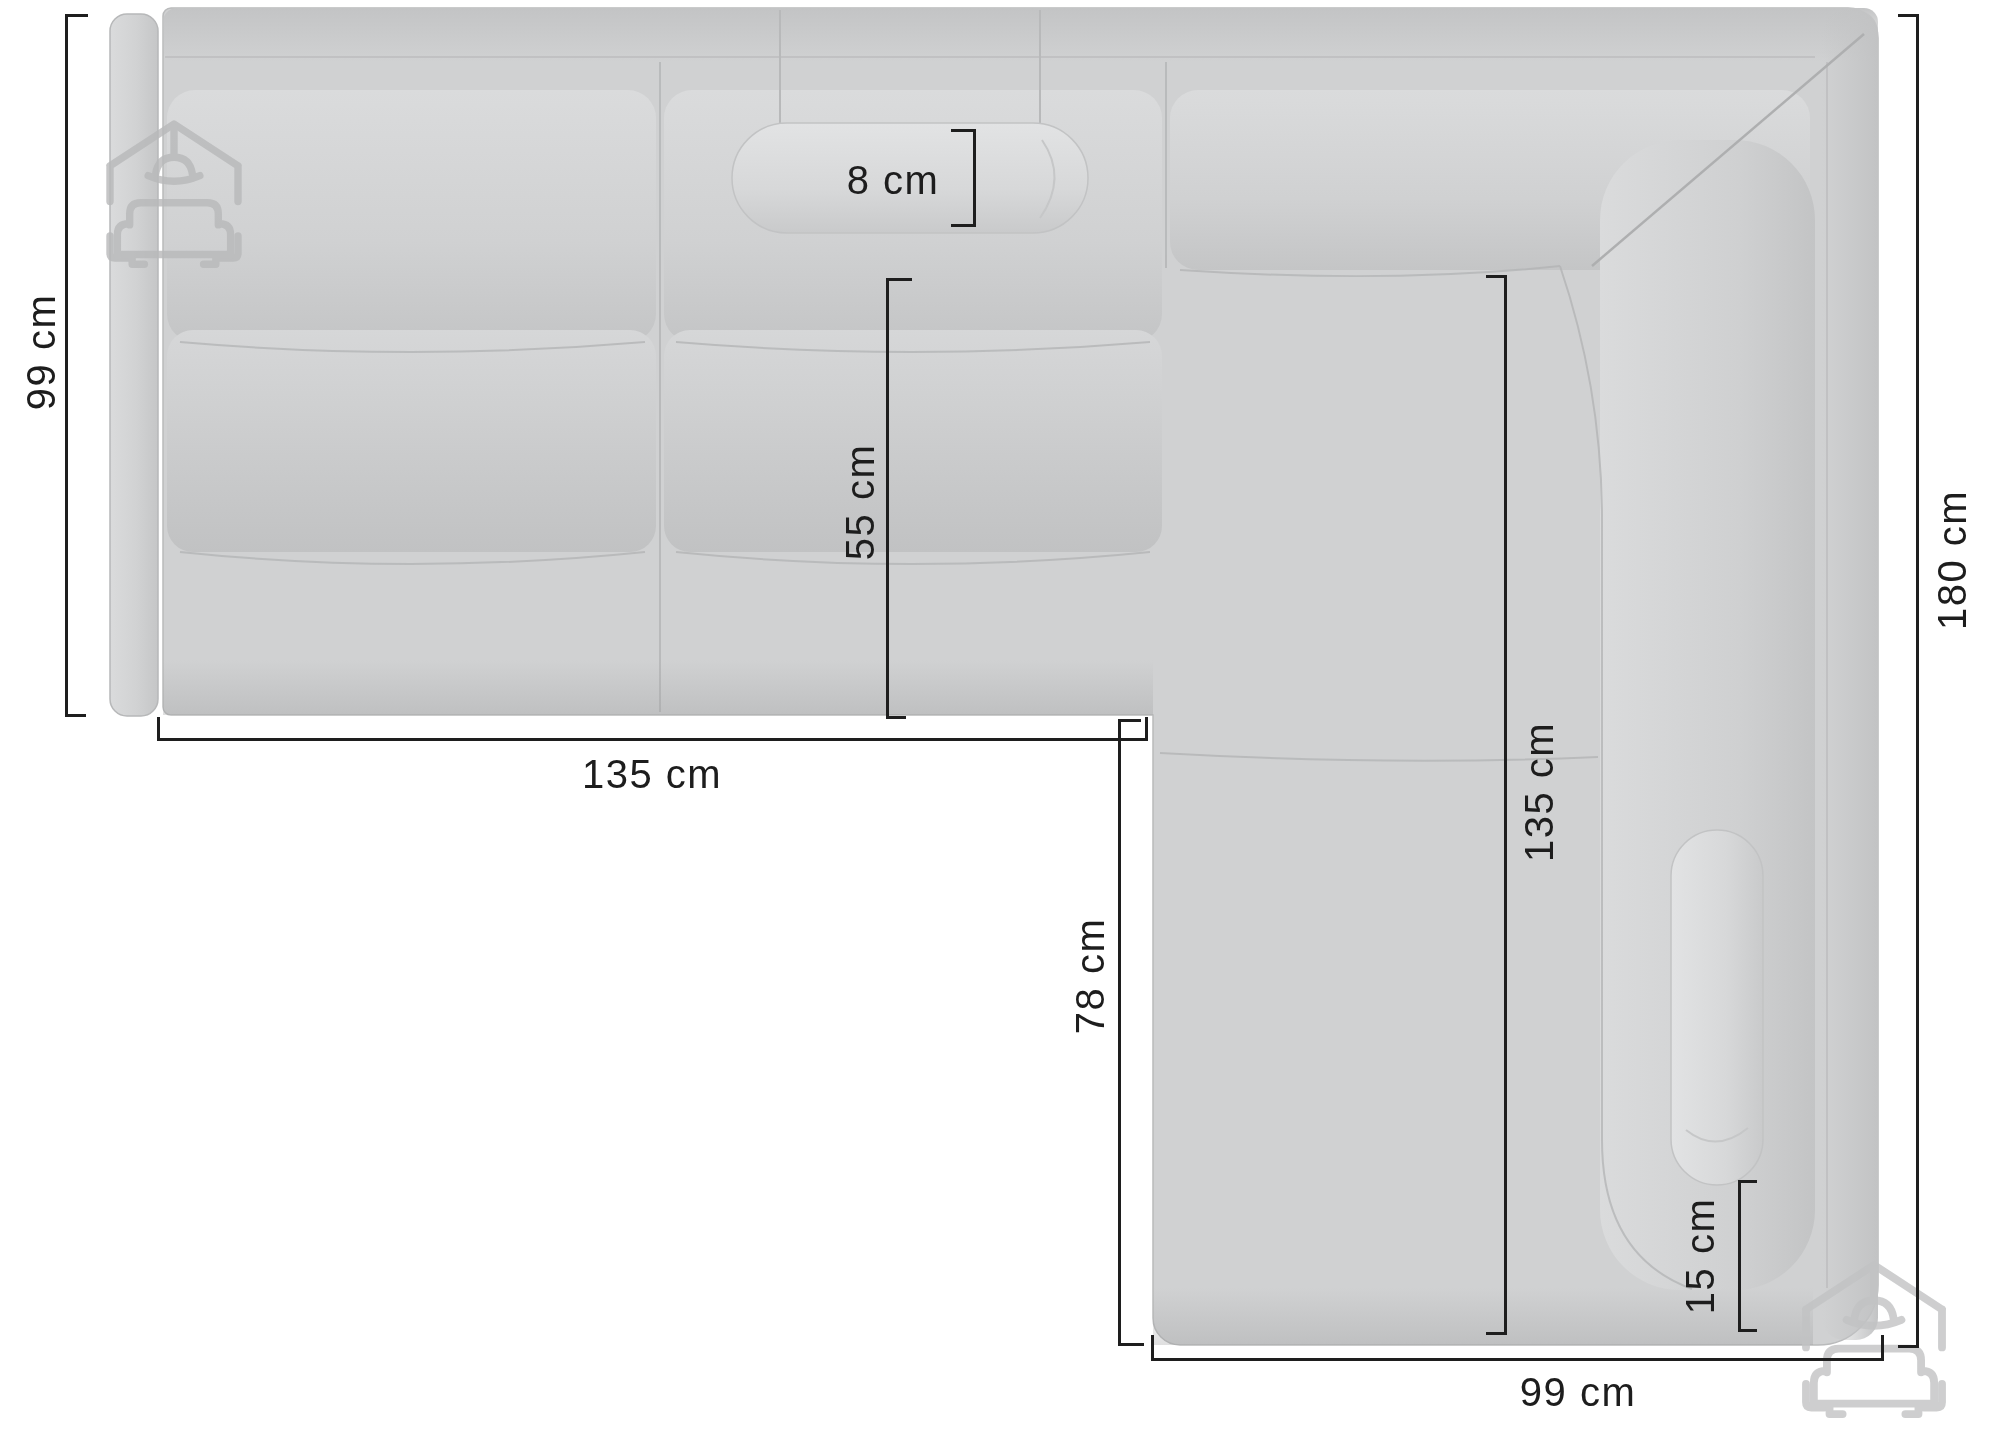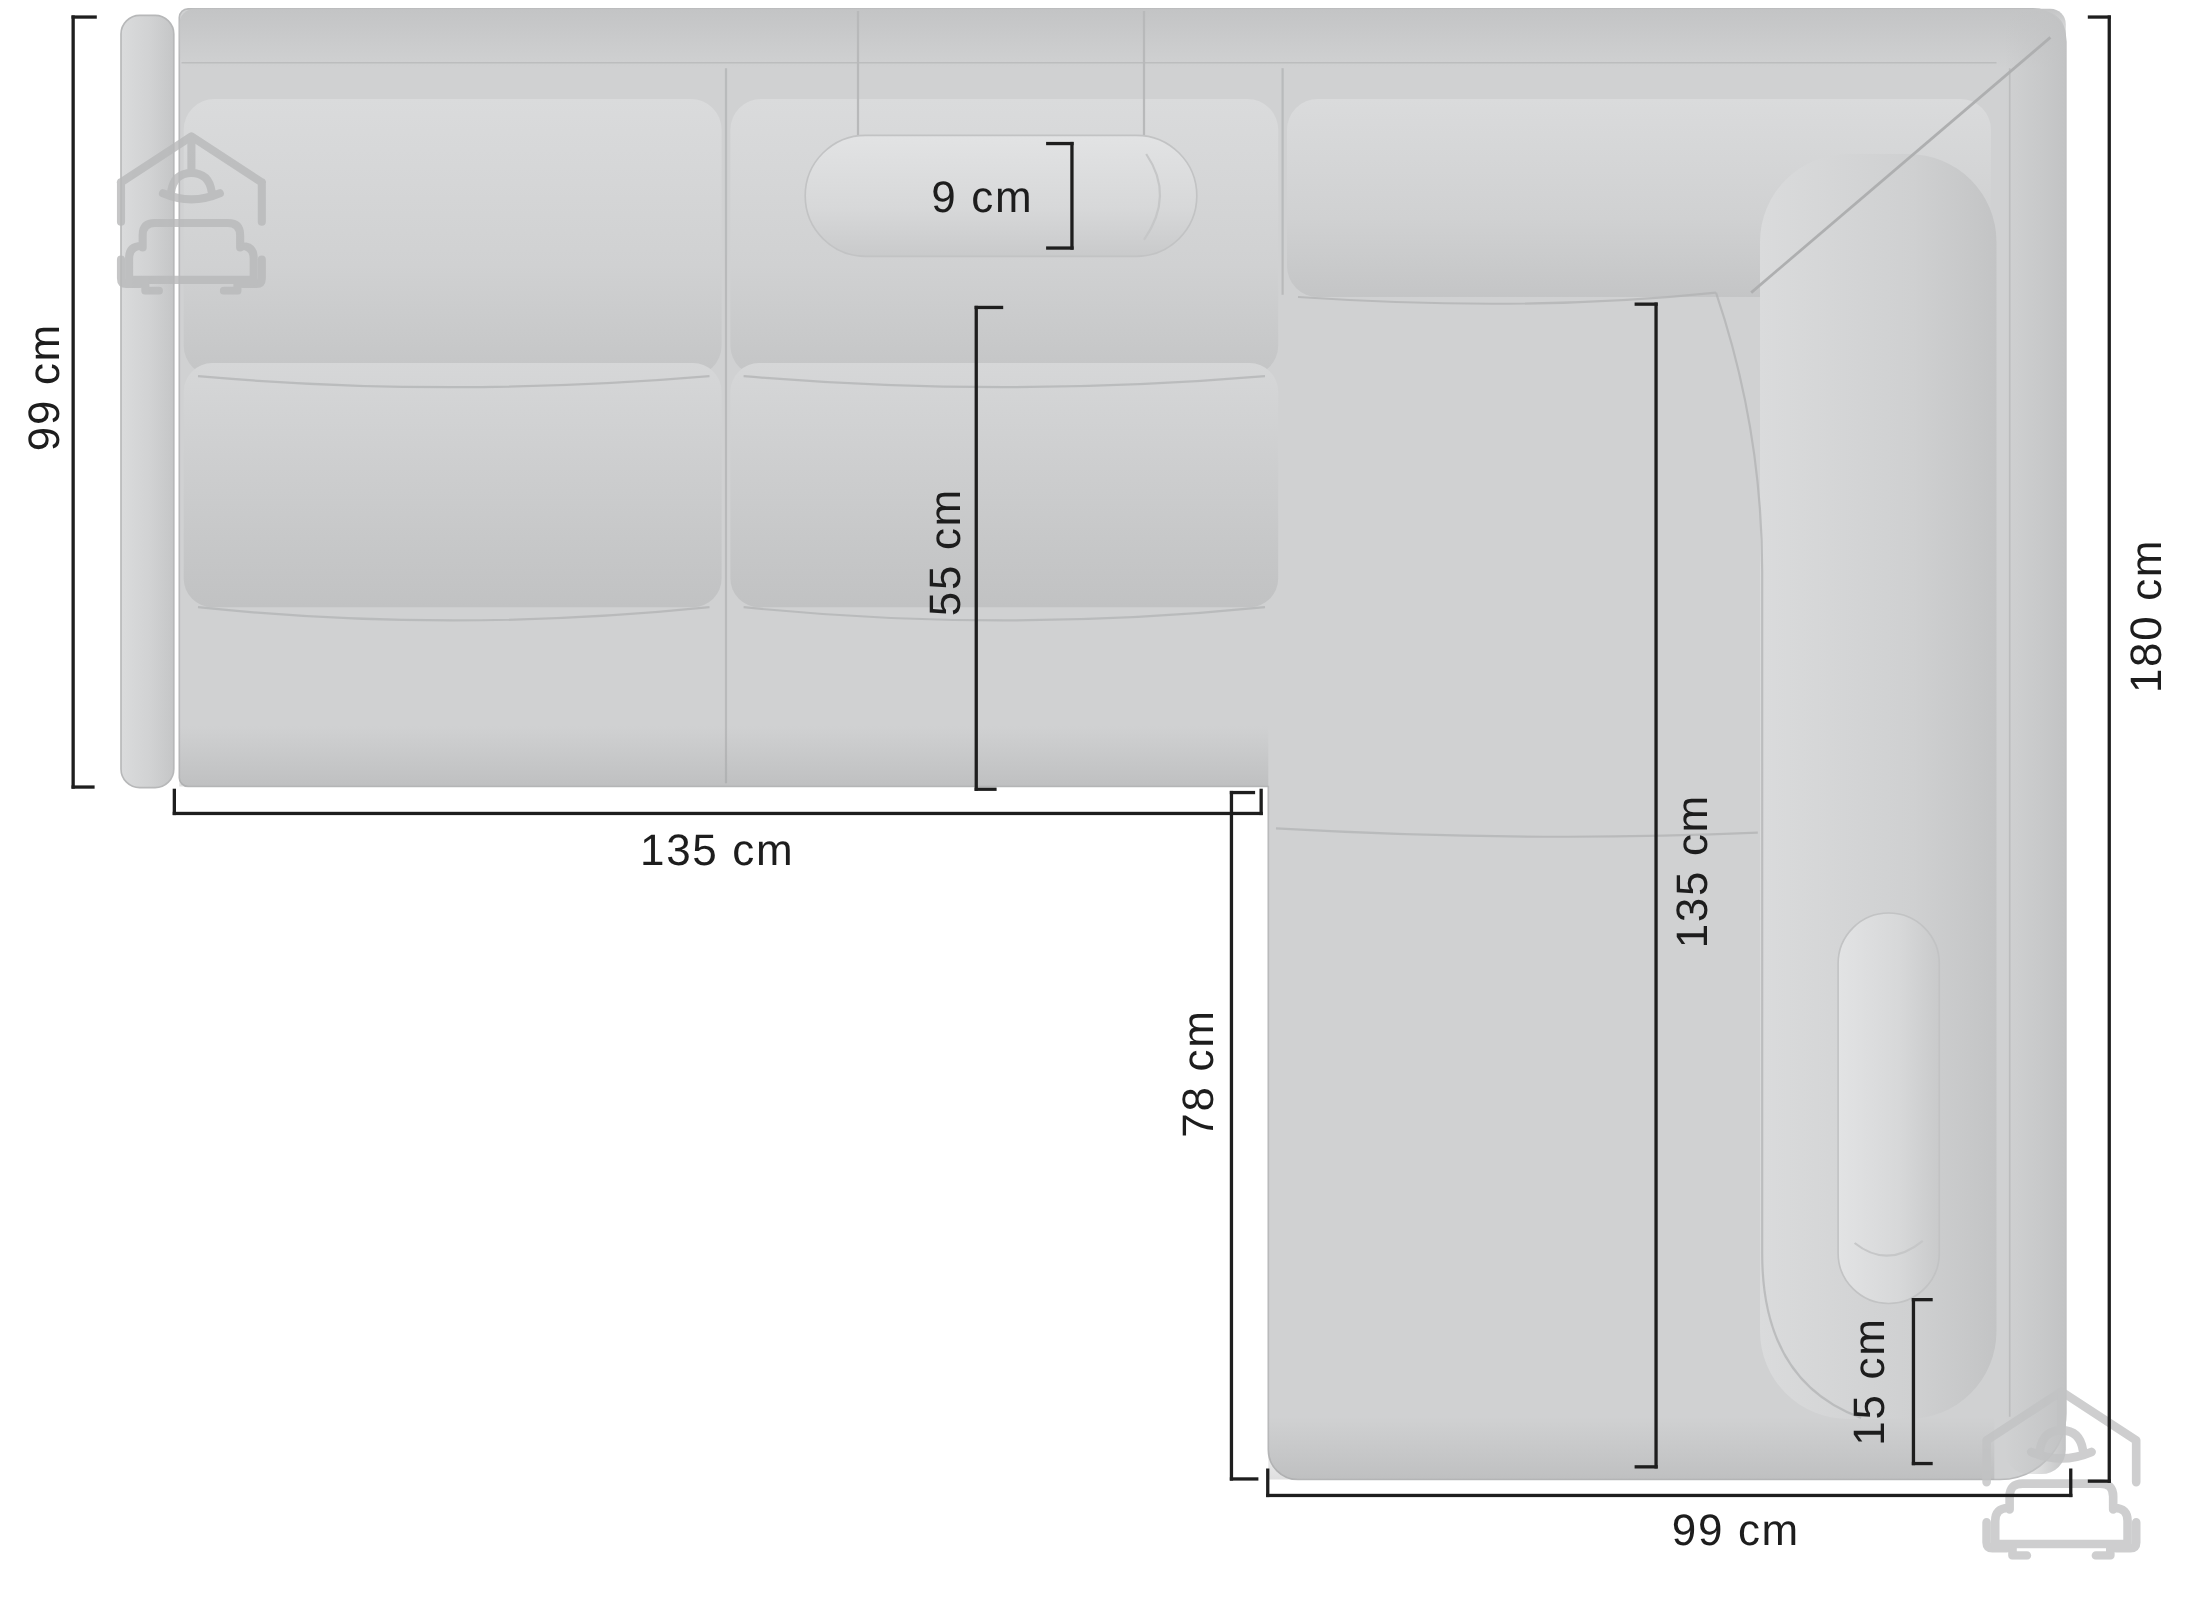--- a/index.html
+++ b/index.html
@@ -185,21 +185,21 @@
     <div class="dline d2-line"></div>
     <div class="dline d2-t1"></div>
     <div class="dline d2-t2"></div>
     <span class="dlabel d2-lb">135 cm</span>
   </div>
 
   <div>
     <div class="dline d3-line"></div>
     <div class="dline d3-t1"></div>
     <div class="dline d3-t2"></div>
-    <span class="dlabel d3-lb">9 cm</span>
+    <span class="dlabel d3-lb">8 cm</span>
   </div>
 
   <div>
     <div class="dline d4-line"></div>
     <div class="dline d4-t1"></div>
     <div class="dline d4-t2"></div>
     <span class="dlabel rot d4-lb">55 cm</span>
   </div>
 
   <div>

